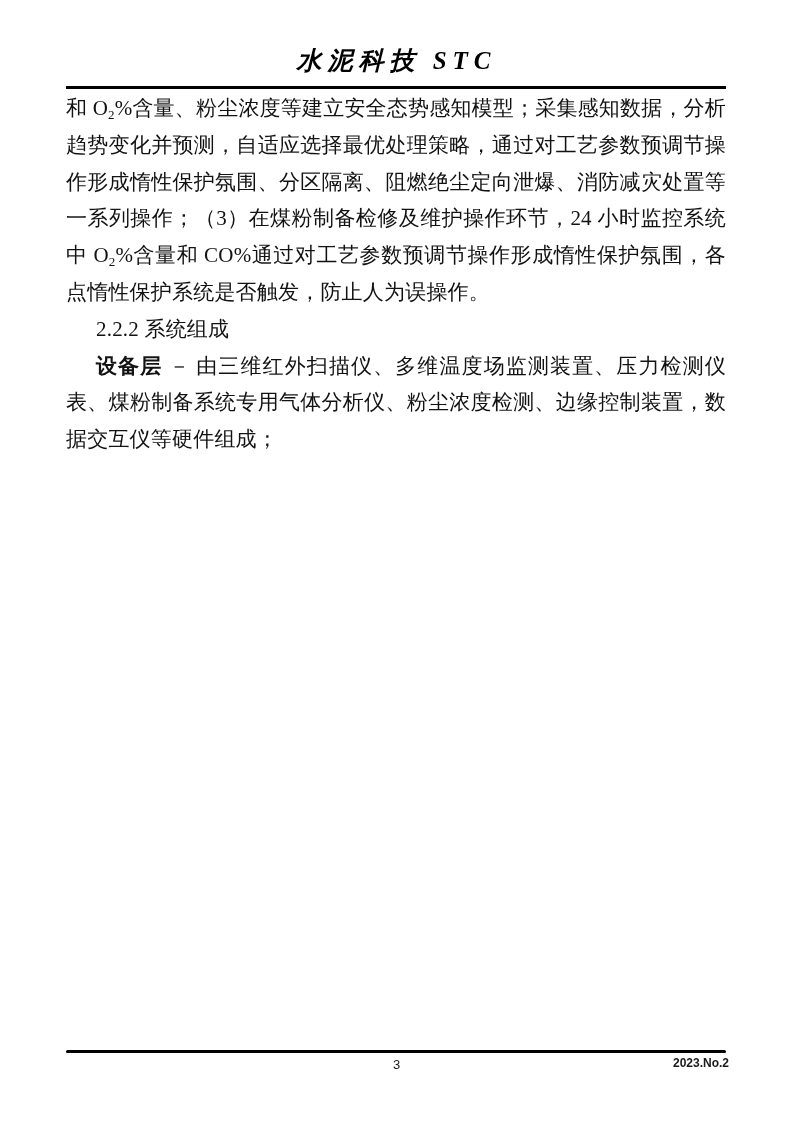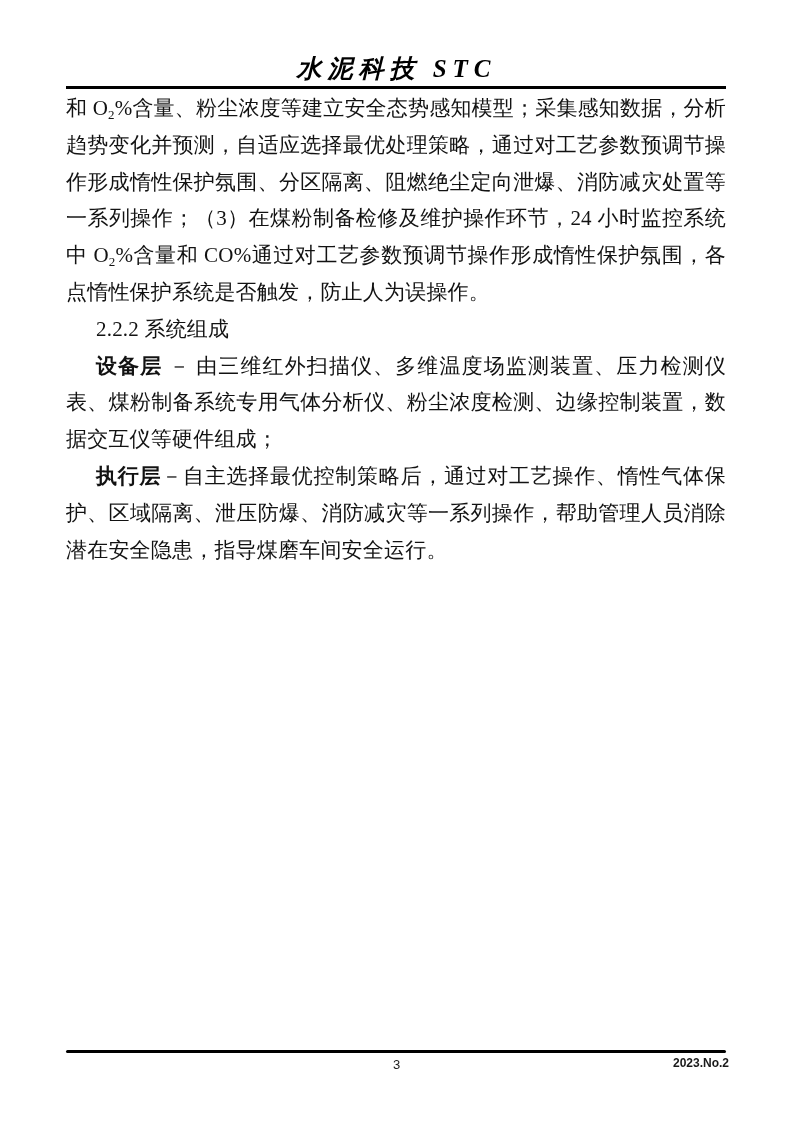--- a/index.html
+++ b/index.html
@@ -8,21 +8,21 @@
     width: 793px;
     height: 1122px;
     background: #ffffff;
     color: #121212;
     font-family: "Liberation Serif", "DejaVu Serif", serif;
     overflow: hidden;
     margin: 0 auto;
   }
   .header-title {
     position: absolute;
-    top: 52px;
+    top: 44px;
     left: 0;
     width: 100%;
     text-align: center;
     font-size: 25px;
     font-weight: bold;
     font-style: italic;
     letter-spacing: 6px;
     color: #000000;
   }
   .header-rule {
@@ -92,21 +92,20 @@
 <div class="page">
 
   <div class="header-title">水泥科技 STC</div>
 
   <div class="header-rule"></div>
 
   <div class="doc-body">
       <p class=""><span>和 O</span><sub>2</sub><span>%含量、粉尘浓度等建立安全态势感知模型；采集感知数据，分析趋势变化并预测，自适应选择最优处理策略，通过对工艺参数预调节操作形成惰性保护氛围、分区隔离、阻燃绝尘定向泄爆、消防减灾处置等一系列操作；（3）在煤粉制备检修及维护操作环节，24 小时监控系统中 O</span><sub>2</sub><span>%含量和 CO%通过对工艺参数预调节操作形成惰性保护氛围，各点惰性保护系统是否触发，防止人为误操作。</span></p>
       <p class="indent"><span>2.2.2 系统组成</span></p>
       <p class="indent"><span class="bold">设备层</span><span> － 由三维红外扫描仪、多维温度场监测装置、压力检测仪表、煤粉制备系统专用气体分析仪、粉尘浓度检测、边缘控制装置，数据交互仪等硬件组成；</span></p>
-      <p class="indent"><span class="bold">执行层</span><span>－自主选择最优控制策略后，通过对工艺操作、惰性气体保护、区域隔离、泄压防爆、消防减灾等一系列操作，帮助管理人员消除潜在安全隐患，指导煤磨车间安全运行。</span></p>
     </div>
 
   <div class="footer-rule"></div>
 
   <div class="footer-page-number">3</div>
 
   <div class="footer-issue">2023.No.2</div>
 
 </div>
 

